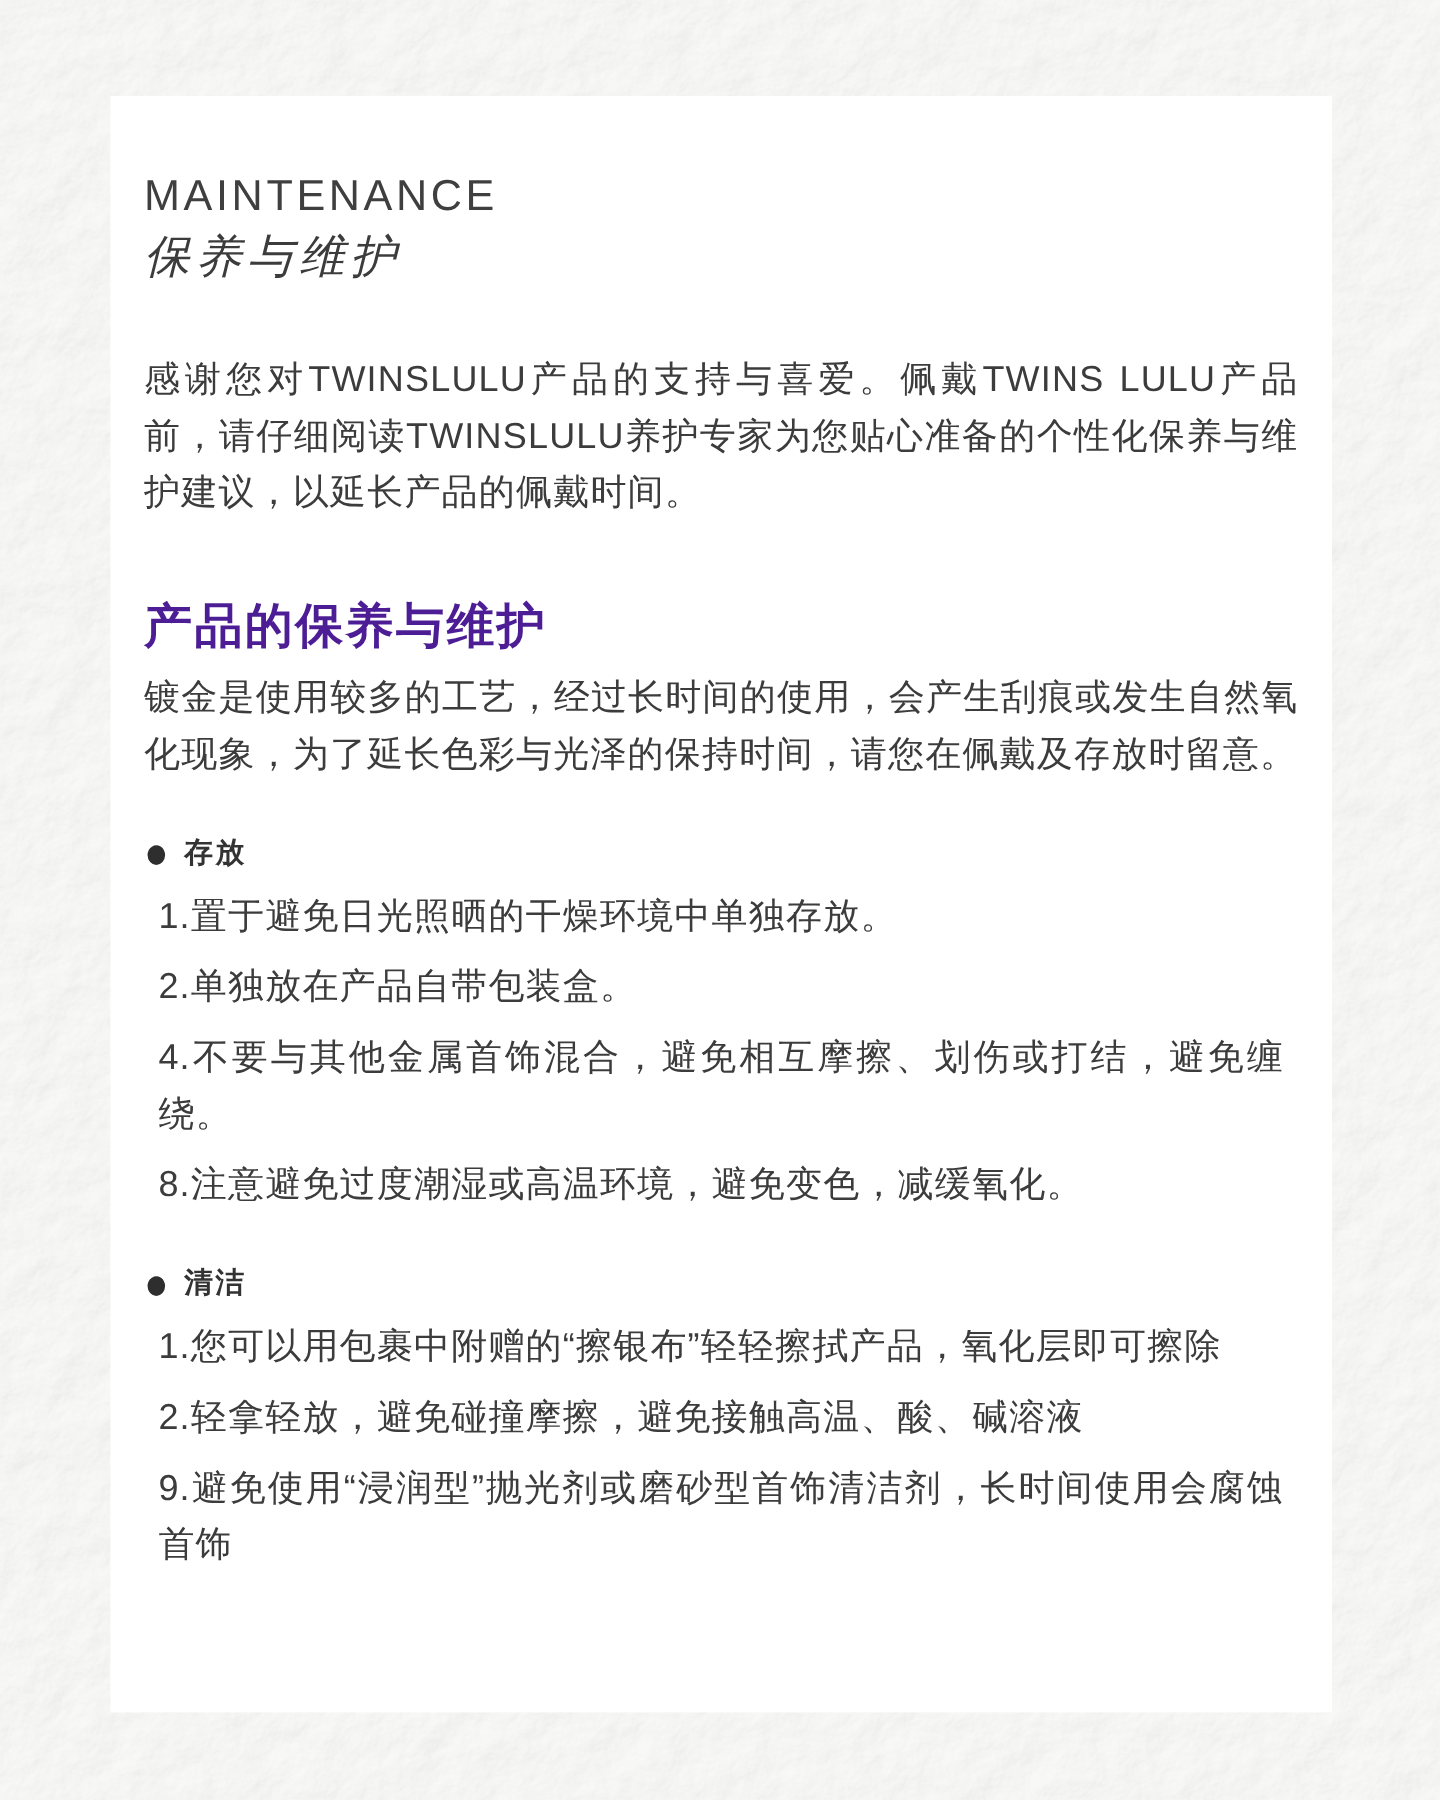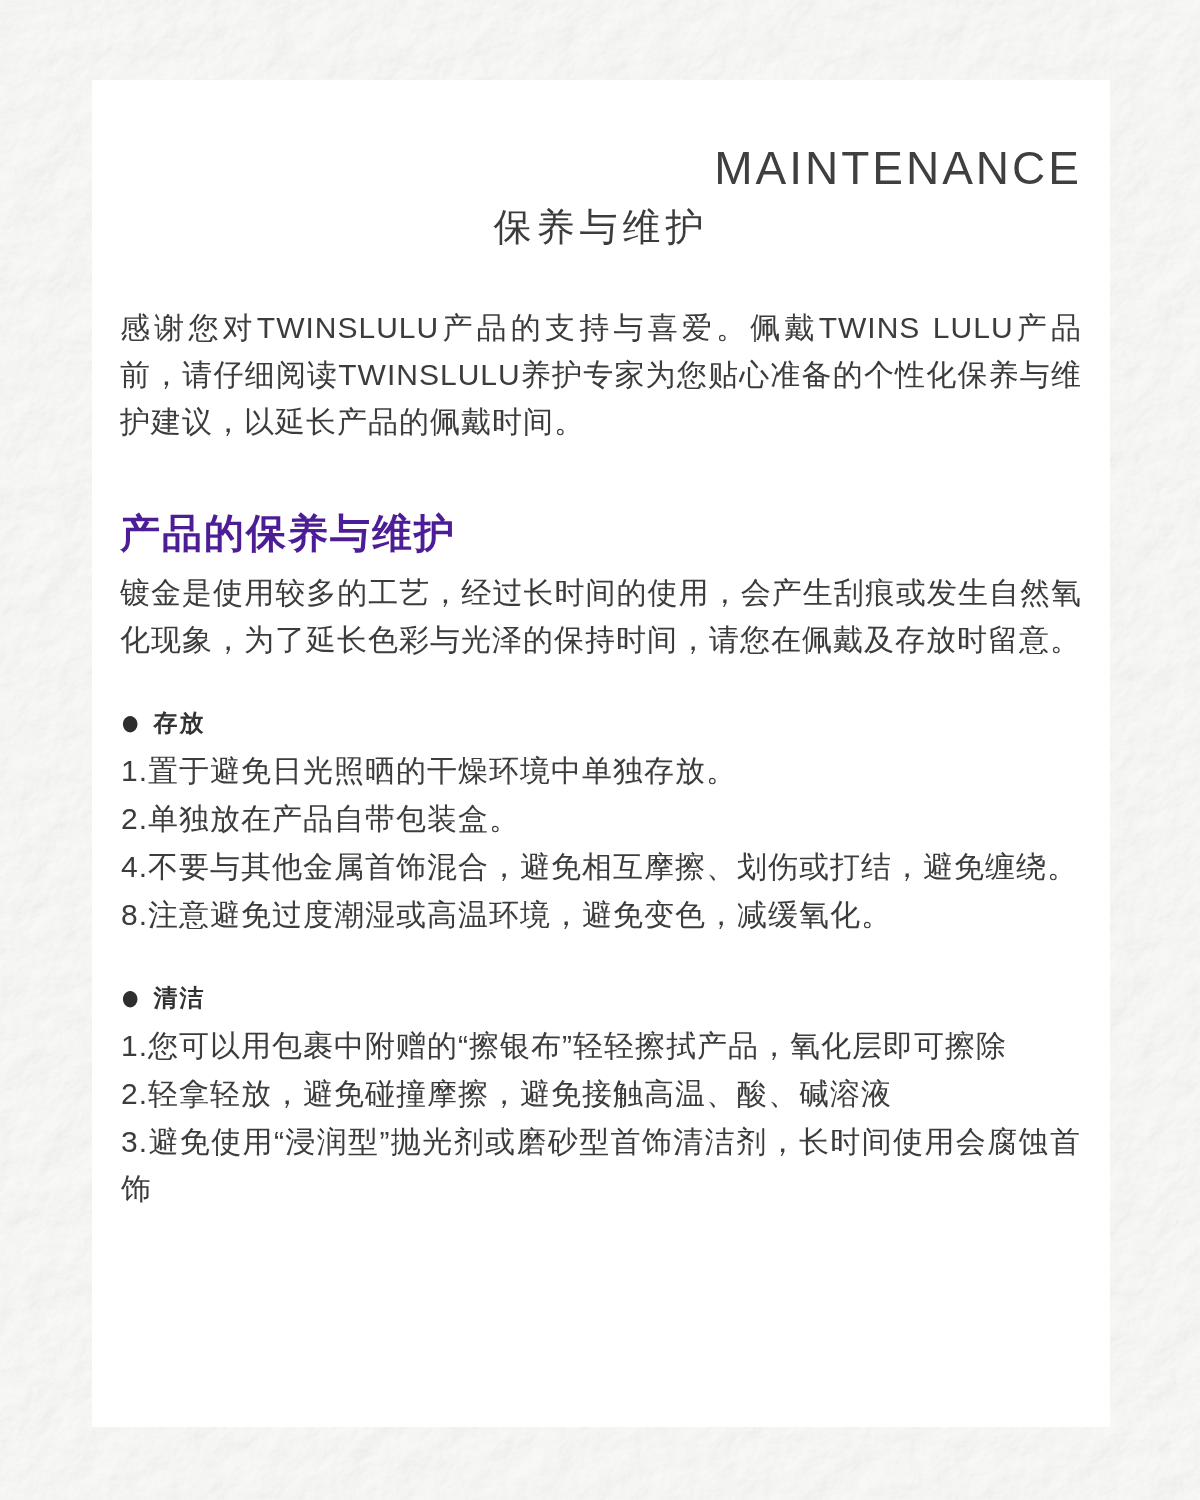--- a/index.html
+++ b/index.html
@@ -22,35 +22,36 @@
     left: 92px;
     top: 80px;
     width: 1018px;
     height: 1347px;
     background: #ffffff;
     box-sizing: border-box;
     padding: 0 28px;
   }
   .title-en {
     margin: 62px 0 0 0;
-    text-align: right;
-    font-size: 46px;
+    text-align: left;
+    font-size: 36px;
     font-weight: 300;
     letter-spacing: 3px;
     color: #3f3f3f;
     line-height: 1.15;
   }
   .title-zh {
     margin: 10px 0 0 0;
-    text-align: center;
+    text-align: left;
     font-size: 38px;
     font-weight: 400;
     letter-spacing: 5px;
     color: #3c3c3c;
     line-height: 1.2;
+    font-style: italic;
   }
   .intro {
     margin: 54px 0 16px 0;
     font-size: 30px;
     line-height: 47px;
     letter-spacing: 1px;
     text-align: justify;
     text-justify: inter-ideograph;
   }
   .care-heading {
@@ -83,21 +84,21 @@
     transform: scaleY(1.12);
   }
   .group-title {
     font-size: 24px;
     font-weight: 700;
     letter-spacing: 2px;
     color: #333333;
   }
   .list { margin: 8px 0 0 0; }
   .item {
-    margin: 1px;
+    margin: 12px;
     font-size: 30px;
     line-height: 47px;
     letter-spacing: 1px;
     text-align: justify;
     text-justify: inter-ideograph;
   }
 </style>
 </head>
 <body>
 
@@ -137,17 +138,17 @@
       <p class="item">8.注意避免过度潮湿或高温环境，避免变色，减缓氧化。</p>
     </div>
 
     <div class="group-heading">
       <span class="bullet">●</span>
       <span class="group-title">清洁</span>
     </div>
     <div class="list">
       <p class="item">1.您可以用包裹中附赠的“擦银布”轻轻擦拭产品，氧化层即可擦除</p>
       <p class="item">2.轻拿轻放，避免碰撞摩擦，避免接触高温、酸、碱溶液</p>
-      <p class="item">3.避免使用“浸润型”抛光剂或磨砂型首饰清洁剂，长时间使用会腐蚀首饰</p>
+      <p class="item">9.避免使用“浸润型”抛光剂或磨砂型首饰清洁剂，长时间使用会腐蚀首饰</p>
     </div>
 
   </div>
 </div>
 
 </body></html>

